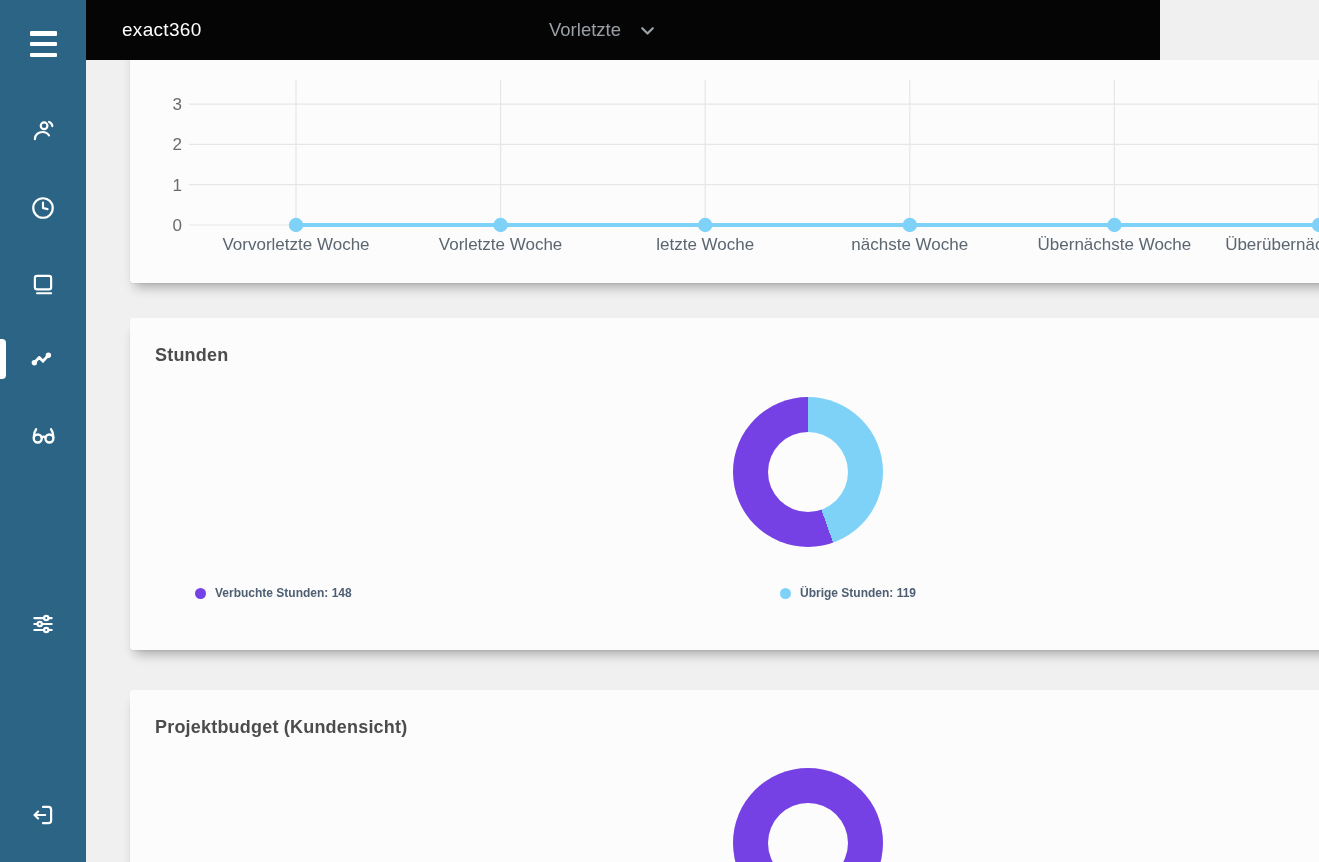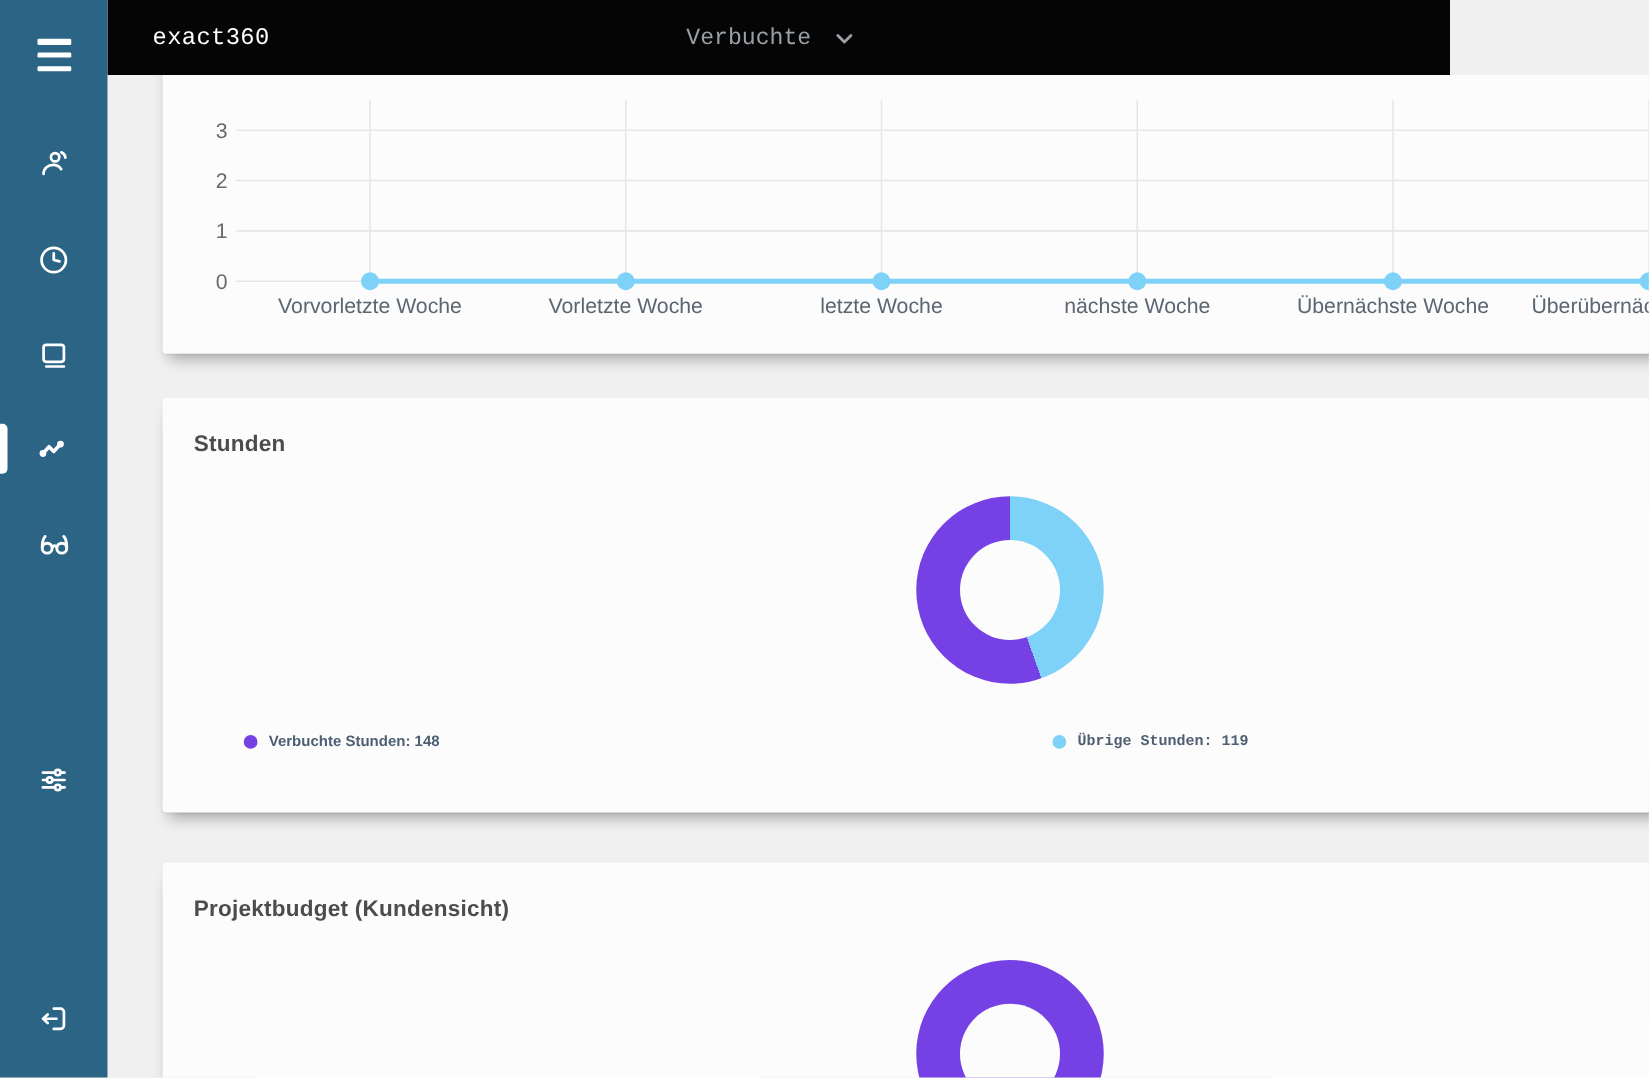--- a/index.html
+++ b/index.html
@@ -23,21 +23,21 @@
     position:absolute;left:0;width:86px;height:48px;
     display:flex;align-items:center;justify-content:center;cursor:pointer;
   }
   .nav-item svg{stroke:#ffffff;fill:none;stroke-width:2;stroke-linecap:round;stroke-linejoin:round;}
   .active-pill{
     position:absolute;left:0;top:4px;width:6px;height:40px;background:#ffffff;
     border-radius:0 4px 4px 0;
   }
   
   .header{
-    position:absolute;left:86px;top:0;width:1074px;height:60px;background:#050505;z-index:20;font-family:Liberation Mono, monospace;
+    position:absolute;left:86px;top:0;width:1074px;height:60px;background:#050505;z-index:20;
   }
   .brand{
     position:absolute;left:36px;top:0;height:60px;display:flex;align-items:center;
     color:#ffffff;font-size:19px;letter-spacing:.3px;
   }
   .project-dropdown{
     position:absolute;left:463px;top:0;height:60px;display:flex;align-items:center;gap:16px;
     cursor:pointer;
   }
   .project-dropdown .label{color:#9aa0a6;font-size:18.5px;}
@@ -67,21 +67,21 @@
   .donut .hole{
     position:absolute;left:35px;top:35px;width:80px;height:80px;border-radius:50%;background:#fcfcfc;
   }
   
   .legend-item{
     position:absolute;top:268px;display:flex;align-items:center;gap:9px;
     font-size:12px;font-weight:600;color:#4e5f73;
   }
   .legend-item .dot{width:11px;height:11px;border-radius:50%;flex:0 0 auto;}
   #legend-booked{left:65px;}
-  #legend-remaining{left:712px;font-family:Liberation Mono, monospace;}
+  #legend-remaining{left:650px;}
 </style>
 </head>
 <body>
 
 <div class="sidebar">
   <div class="hamburger">
     <span></span>
       <span></span>
       <span></span>
   </div>
@@ -143,21 +143,21 @@
       <path d="M12 4.5 h5 a2.5 2.5 0 0 1 2.5 2.5 v10 a2.5 2.5 0 0 1 -2.5 2.5 h-5"></path>
       <path d="M14 12 H4.5"></path>
       <path d="M7.5 8.8 L4.2 12 L7.5 15.2"></path>
     </svg>
   </div>
 </div>
 
 <div class="header">
   <div class="brand">exact360</div>
   <div class="project-dropdown">
-    <span class="label">Verbuchte</span>
+    <span class="label">Vorletzte</span>
     <svg width="21" height="21" viewBox="0 0 24 24" style="stroke:#9aa0a6;fill:none;stroke-width:2.6;stroke-linecap:round;stroke-linejoin:round">
       <path d="M6 9.5 l6 6 6-6"></path>
     </svg>
   </div>
 </div>
 
 <div class="main">
 
   <div class="card" id="card-weeks">
     <svg class="line-chart" id="weeks-chart" width="1262" height="255">

